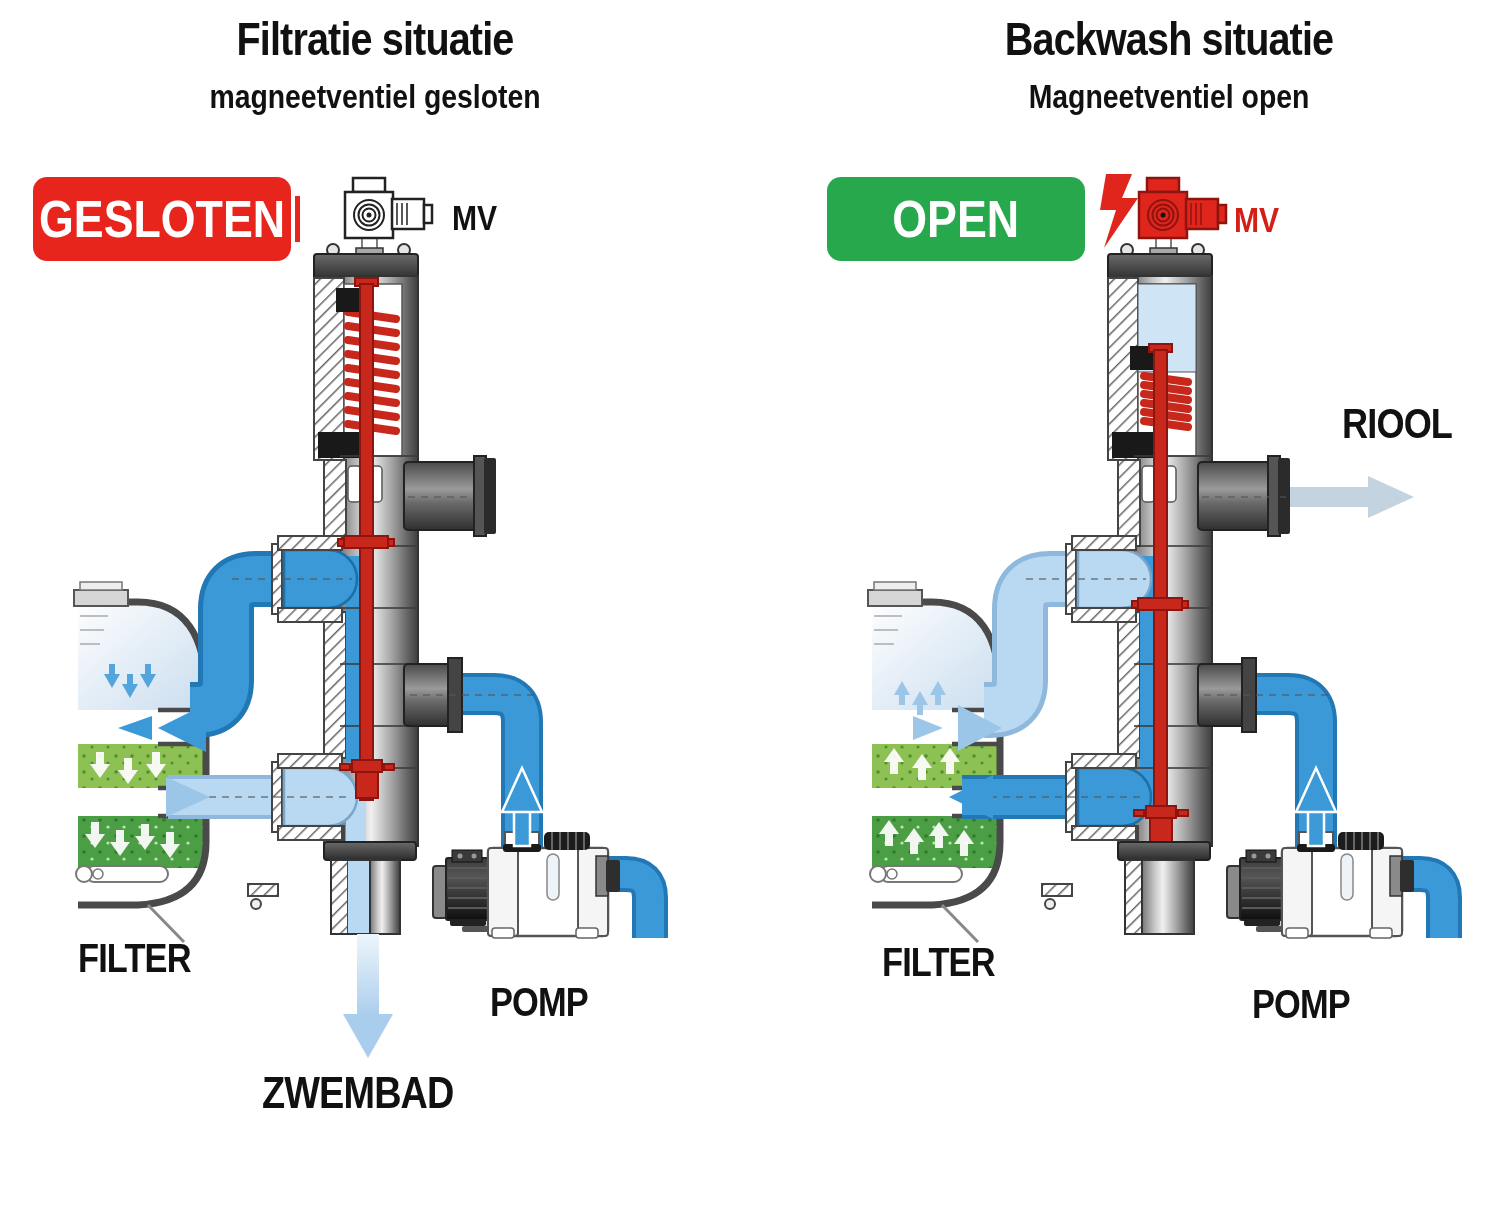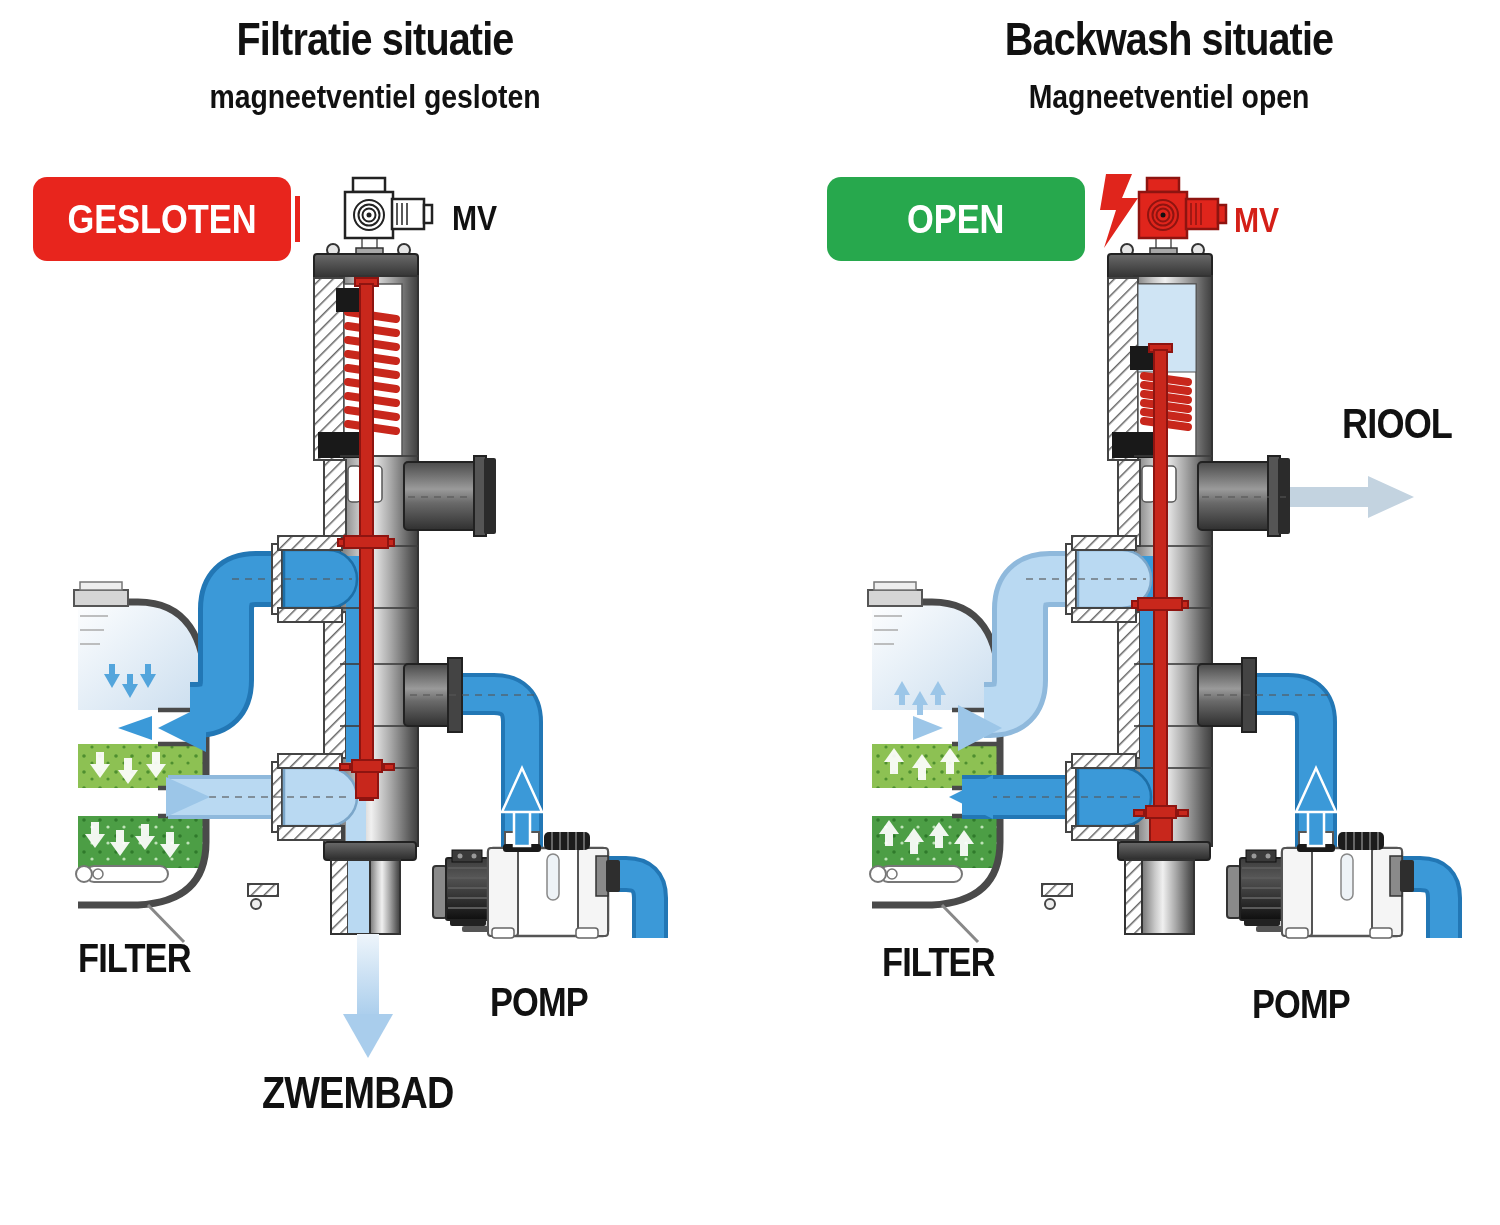--- a/index.html
+++ b/index.html
@@ -8,21 +8,21 @@
   .panel{position:absolute;top:0;width:750px;height:865px;}
   #panel-left{left:0;} #panel-right{left:794px;}
   .panel svg.diagram{position:absolute;left:0;top:0;}
   .lbl{position:absolute;font-weight:800;color:#111;white-space:nowrap;}
   .cond{transform:scaleX(.86);transform-origin:50% 50%;}
   .condL{transform:scaleX(.86);transform-origin:0 50%;}
   .title{top:12px;left:0;width:100%;text-align:center;font-size:46px;letter-spacing:-1px;}
   .subtitle{top:78px;left:0;width:100%;text-align:center;font-size:33px;font-weight:700;}
   .badge{position:absolute;left:33px;top:177px;width:258px;height:84px;border-radius:14px;
          display:flex;align-items:center;justify-content:center;color:var(--badge-text,#fff);
-         font-size:40px;font-weight:800;}
+         font-size:52px;font-weight:800;}
   #panel-left .badge{background:var(--badge-closed);}
   #panel-right .badge{background:var(--badge-open);justify-content:center;}
   .mv-label{font-size:35px;}
   #panel-left .mv-label{left:452px;top:198px;color:var(--mv-label-left);}
   #panel-right .mv-label{left:440px;top:200px;color:var(--mv-label-right);}
   .filter-label{font-size:40px;letter-spacing:-1px;}
   #panel-left .filter-label{left:78px;top:936px;}
   #panel-right .filter-label{left:88px;top:940px;}
   .pomp-label{font-size:40px;letter-spacing:-1px;}
   #panel-left .pomp-label{left:490px;top:980px;}

